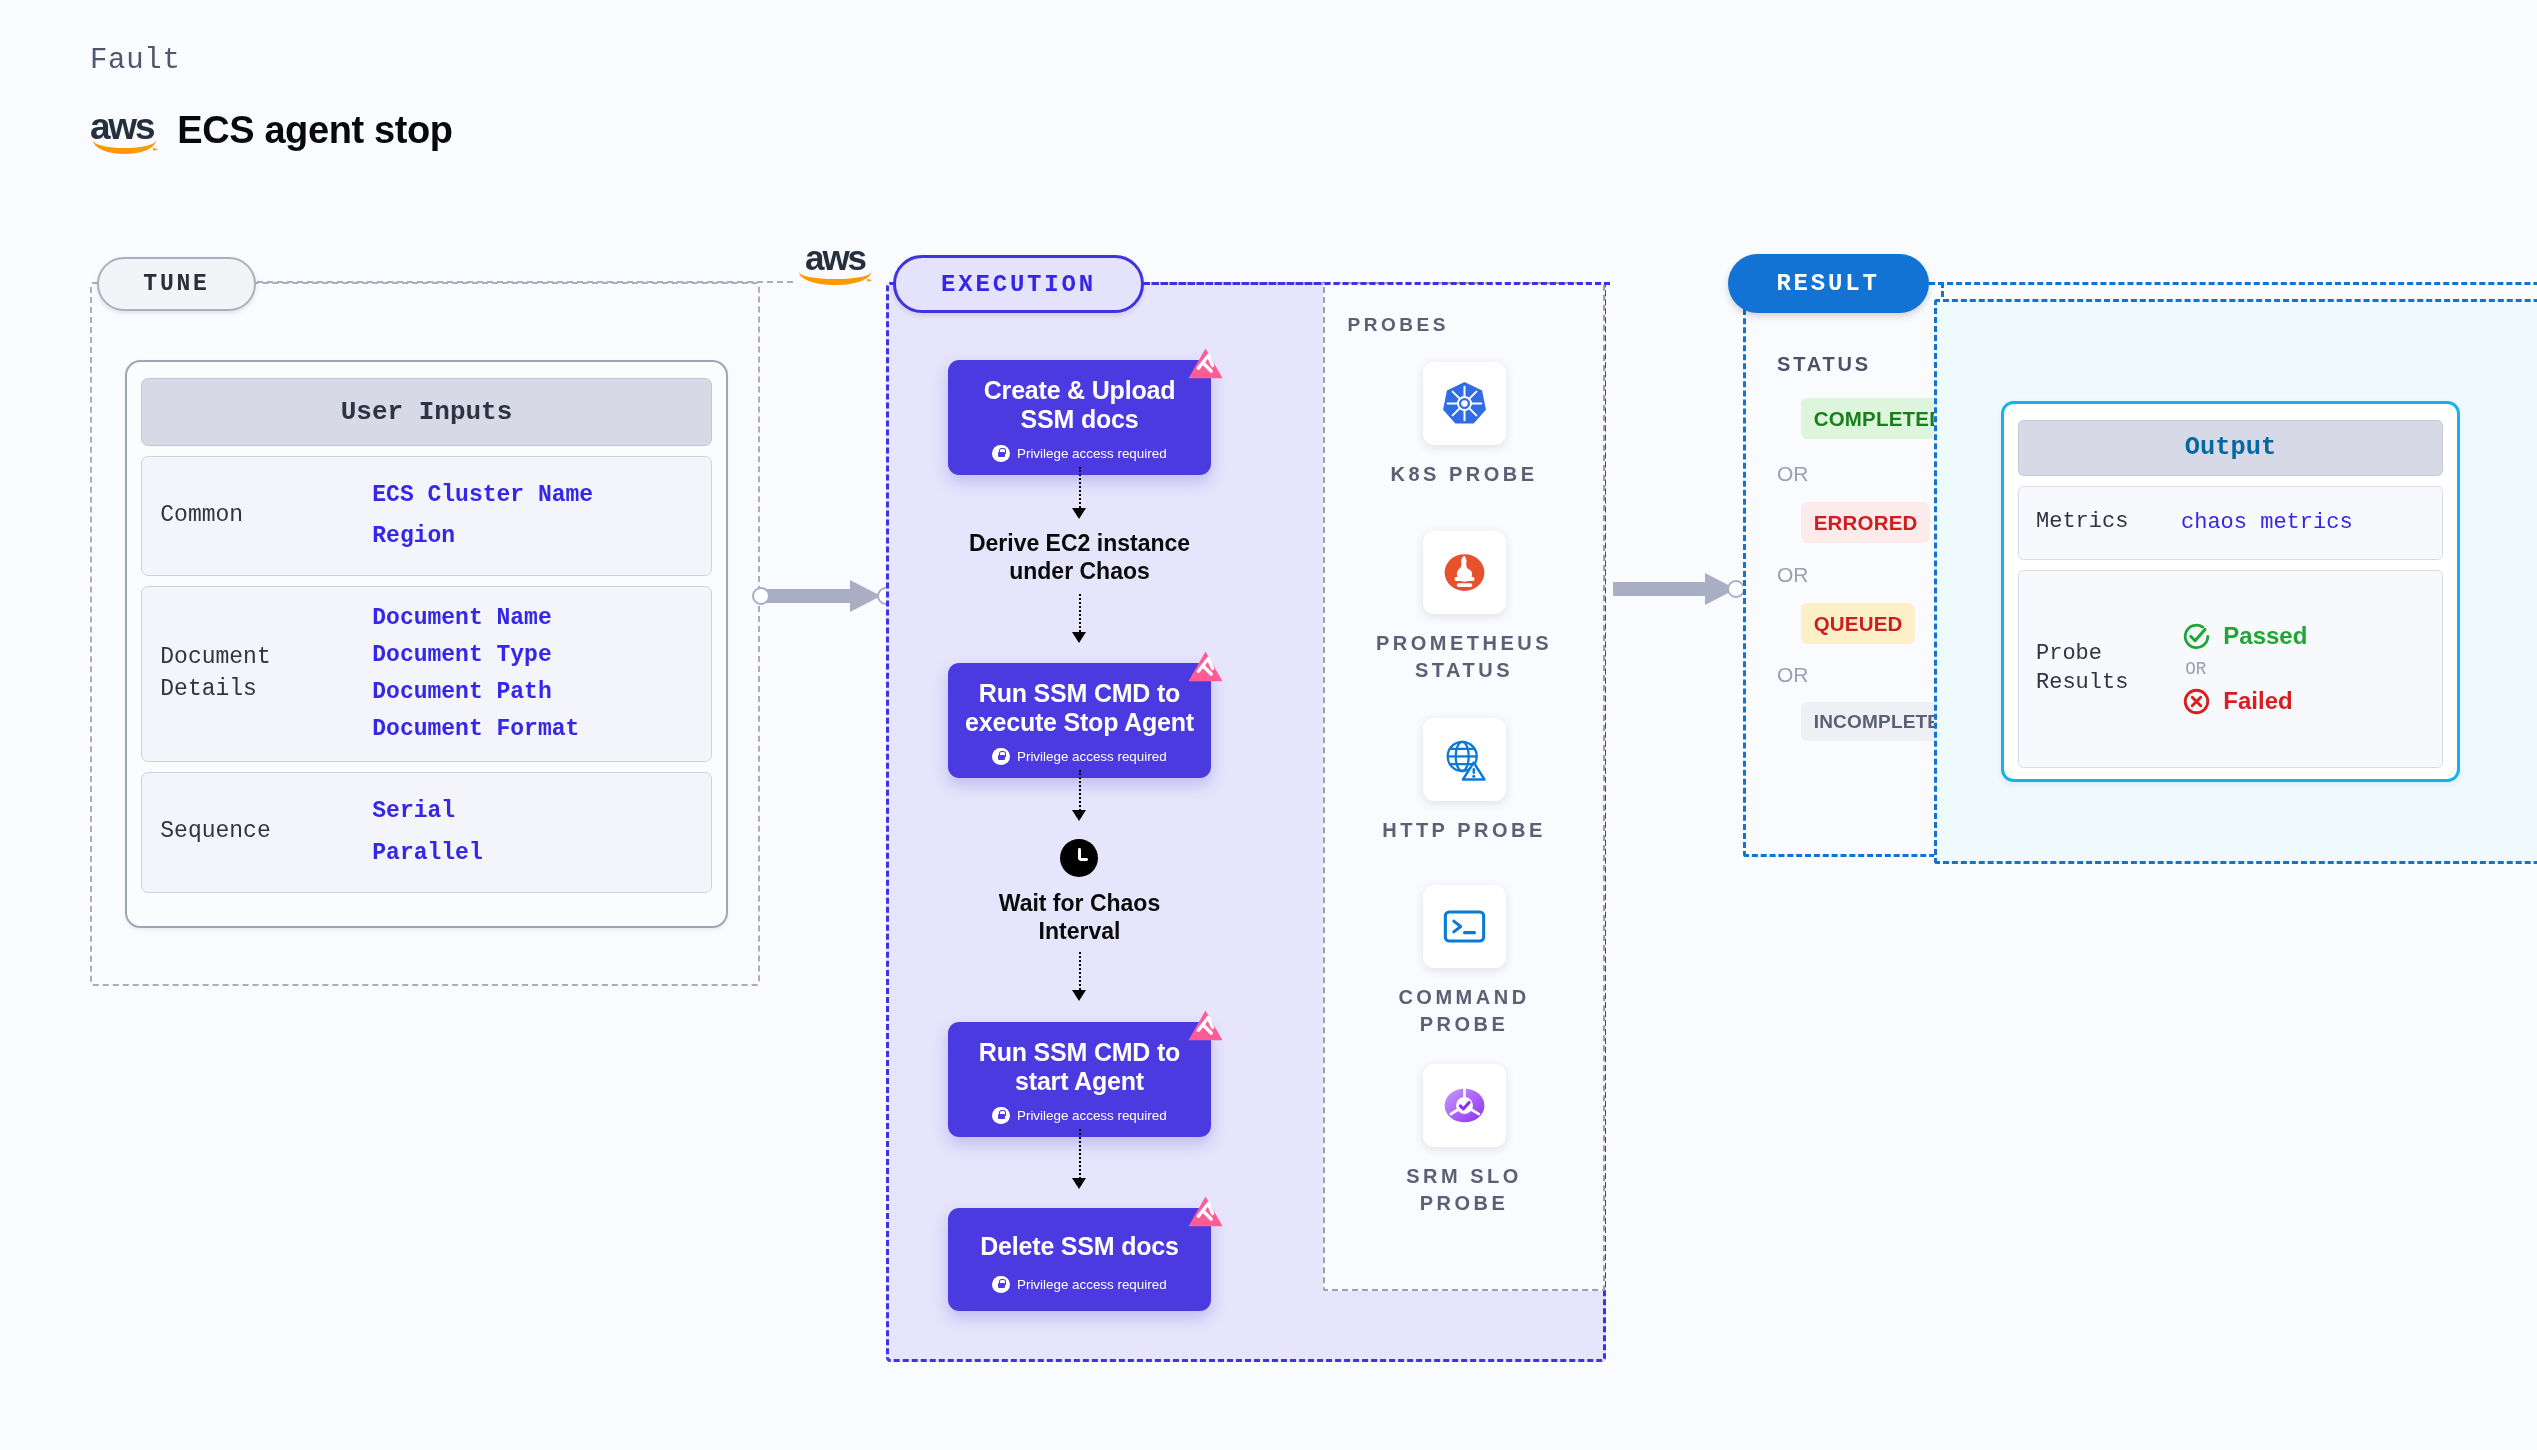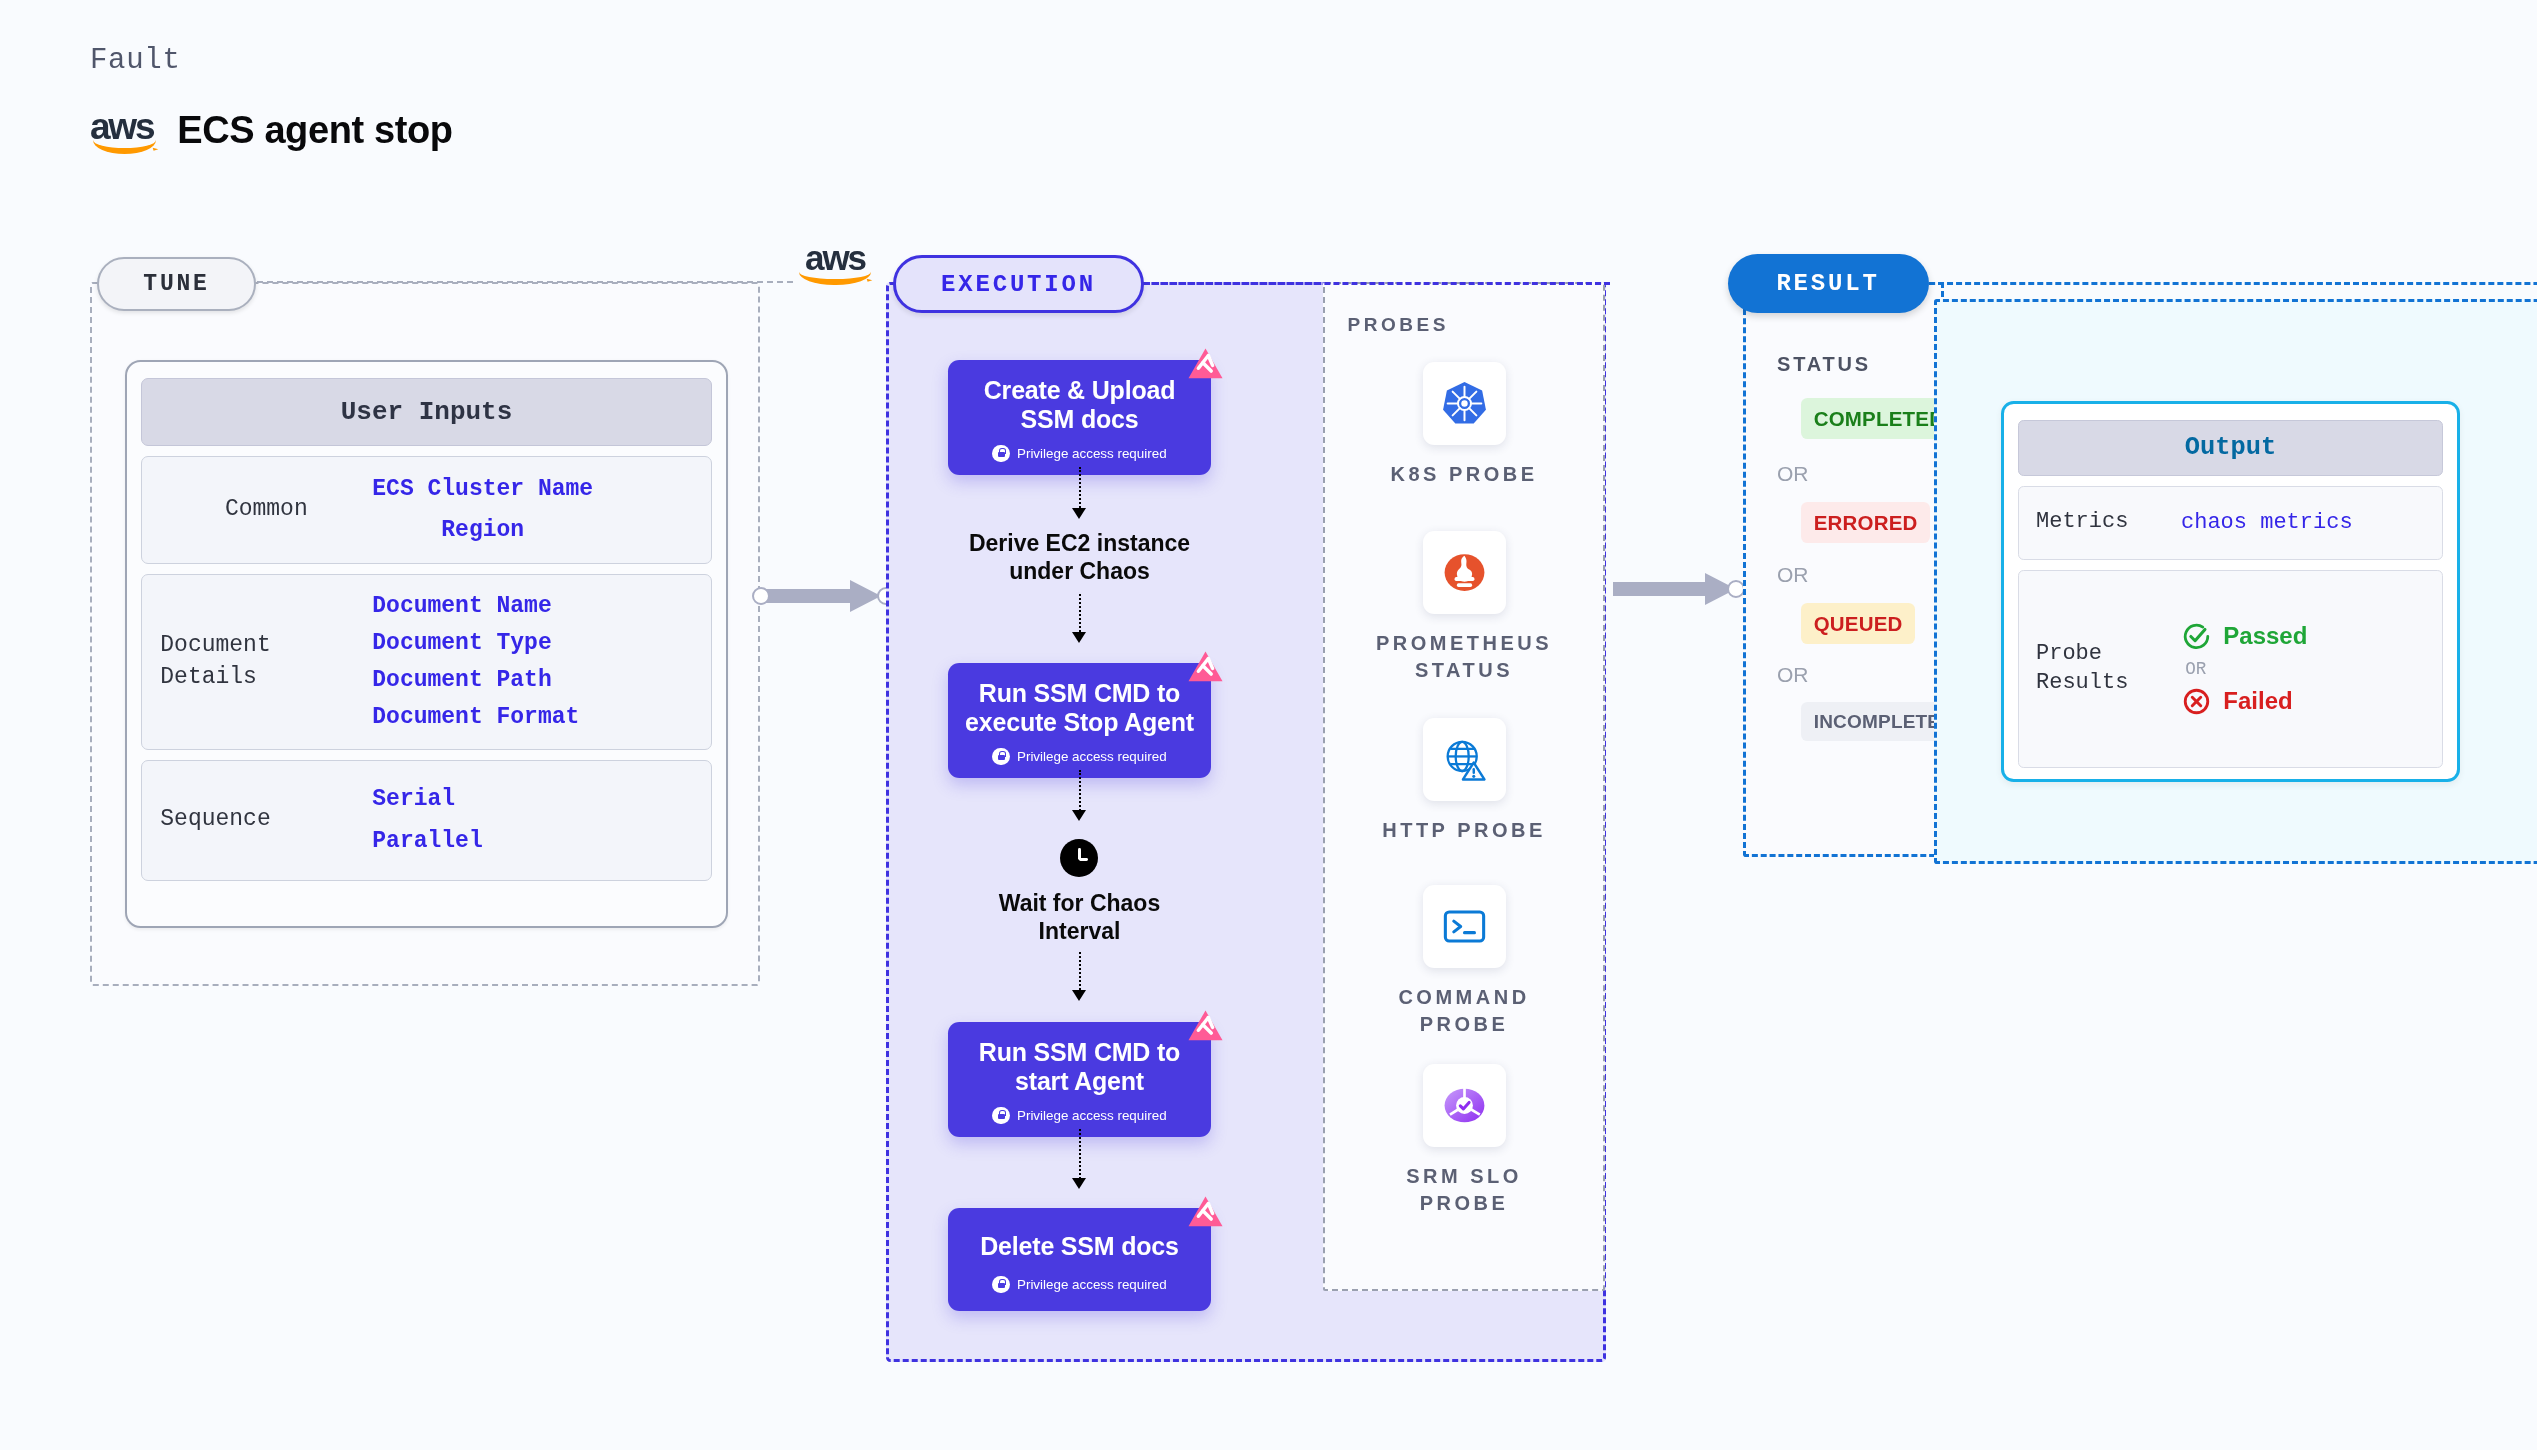--- a/index.html
+++ b/index.html
@@ -77,21 +77,21 @@
     display:flex; align-items:center; padding:15.5px 18.3px;
   }
   .ui-group .g-label{
     width:212px; flex:0 0 212px;
     font-family:"Liberation Mono", monospace; font-size:23px; color:#30343f; line-height:1.35;
   }
   .ui-group .g-values{ display:flex; flex-direction:column; gap:15.5px; }
   .ui-group .g-values span{
     font-family:"Liberation Mono", monospace; font-size:23px; color:#3526e8; font-weight:700;
   }
-  #grp-common{ height:108px;text-align:center; }
+  #grp-common{ height:120px; }
   #grp-doc{ height:176px; }
   #grp-seq{ height:121px; }
 
   
   #exec-panel{ left:886px; top:282px; width:720px; height:1080px; }
   #exec-panel .panel-box{ border:3.5px dashed #3f32e0; background:#e6e5fb; border-radius:4.2px; }
   #exec-pill{
     left:7px; top:-27px; width:251px; height:58px;
     background:#e4e3fb; border:3.5px solid #3f32e0; border-radius:31px;
     color:#3526e8; font-size:24px; box-shadow:0 2.8px 5px rgba(0,0,0,.10);

